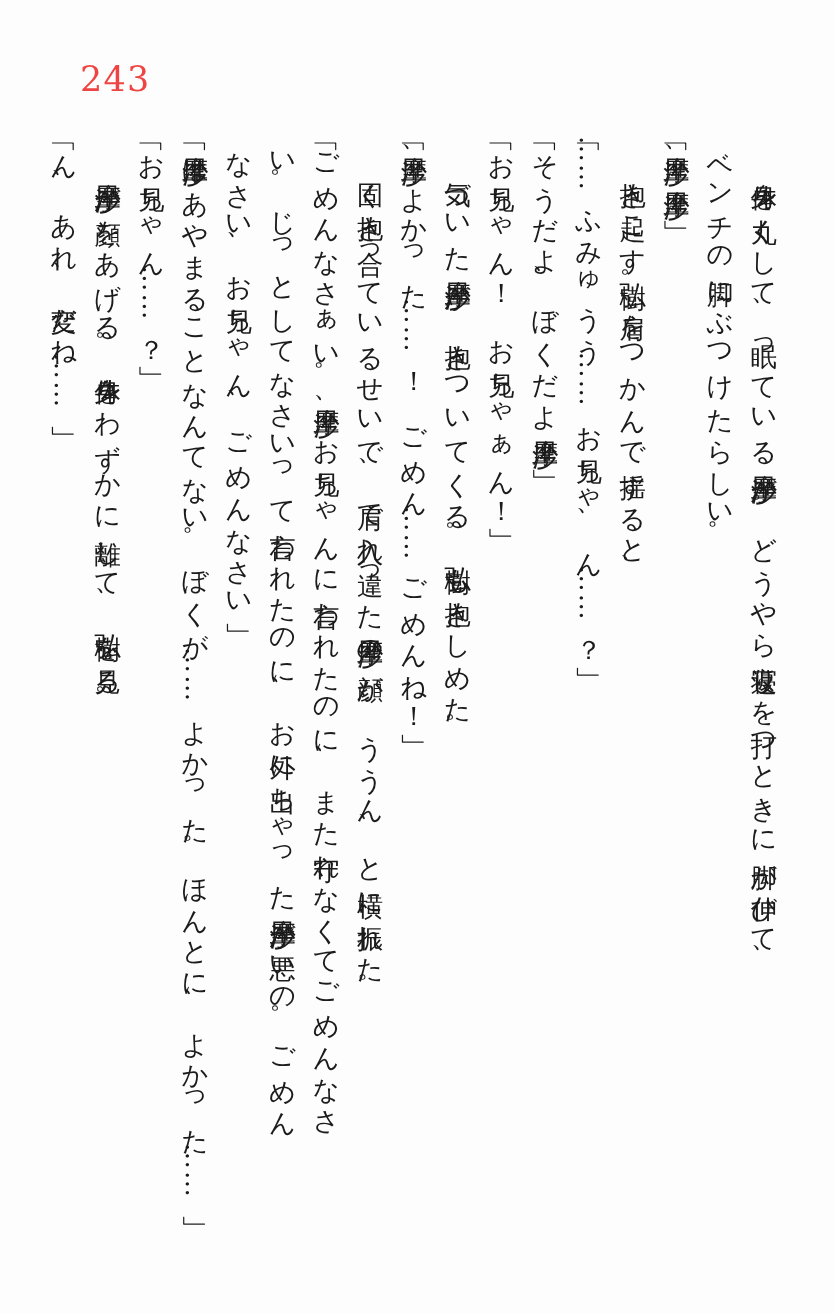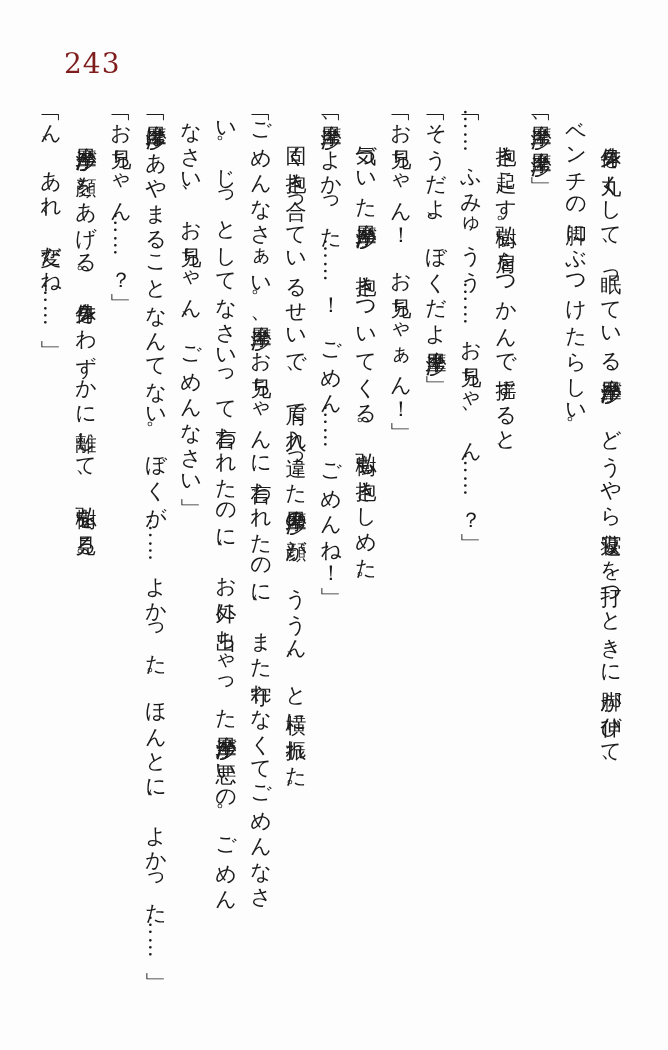--- a/index.html
+++ b/index.html
@@ -16,21 +16,21 @@
     height: 1050px;
     background: #fdfdfd;
     overflow: hidden;
   }
   .page-number {
     position: absolute;
     top: 50px;
     left: 64px;
     font-size: 28px;
     line-height: 1;
-    color: #7f1d1d;
+    color: #ef4444;
     letter-spacing: 1px;
   }
   .text-block {
     position: absolute;
     top: 107px;
     right: 40px;
     height: 890px;
     writing-mode: vertical-rl;
     -webkit-writing-mode: vertical-rl;
     text-orientation: mixed;

